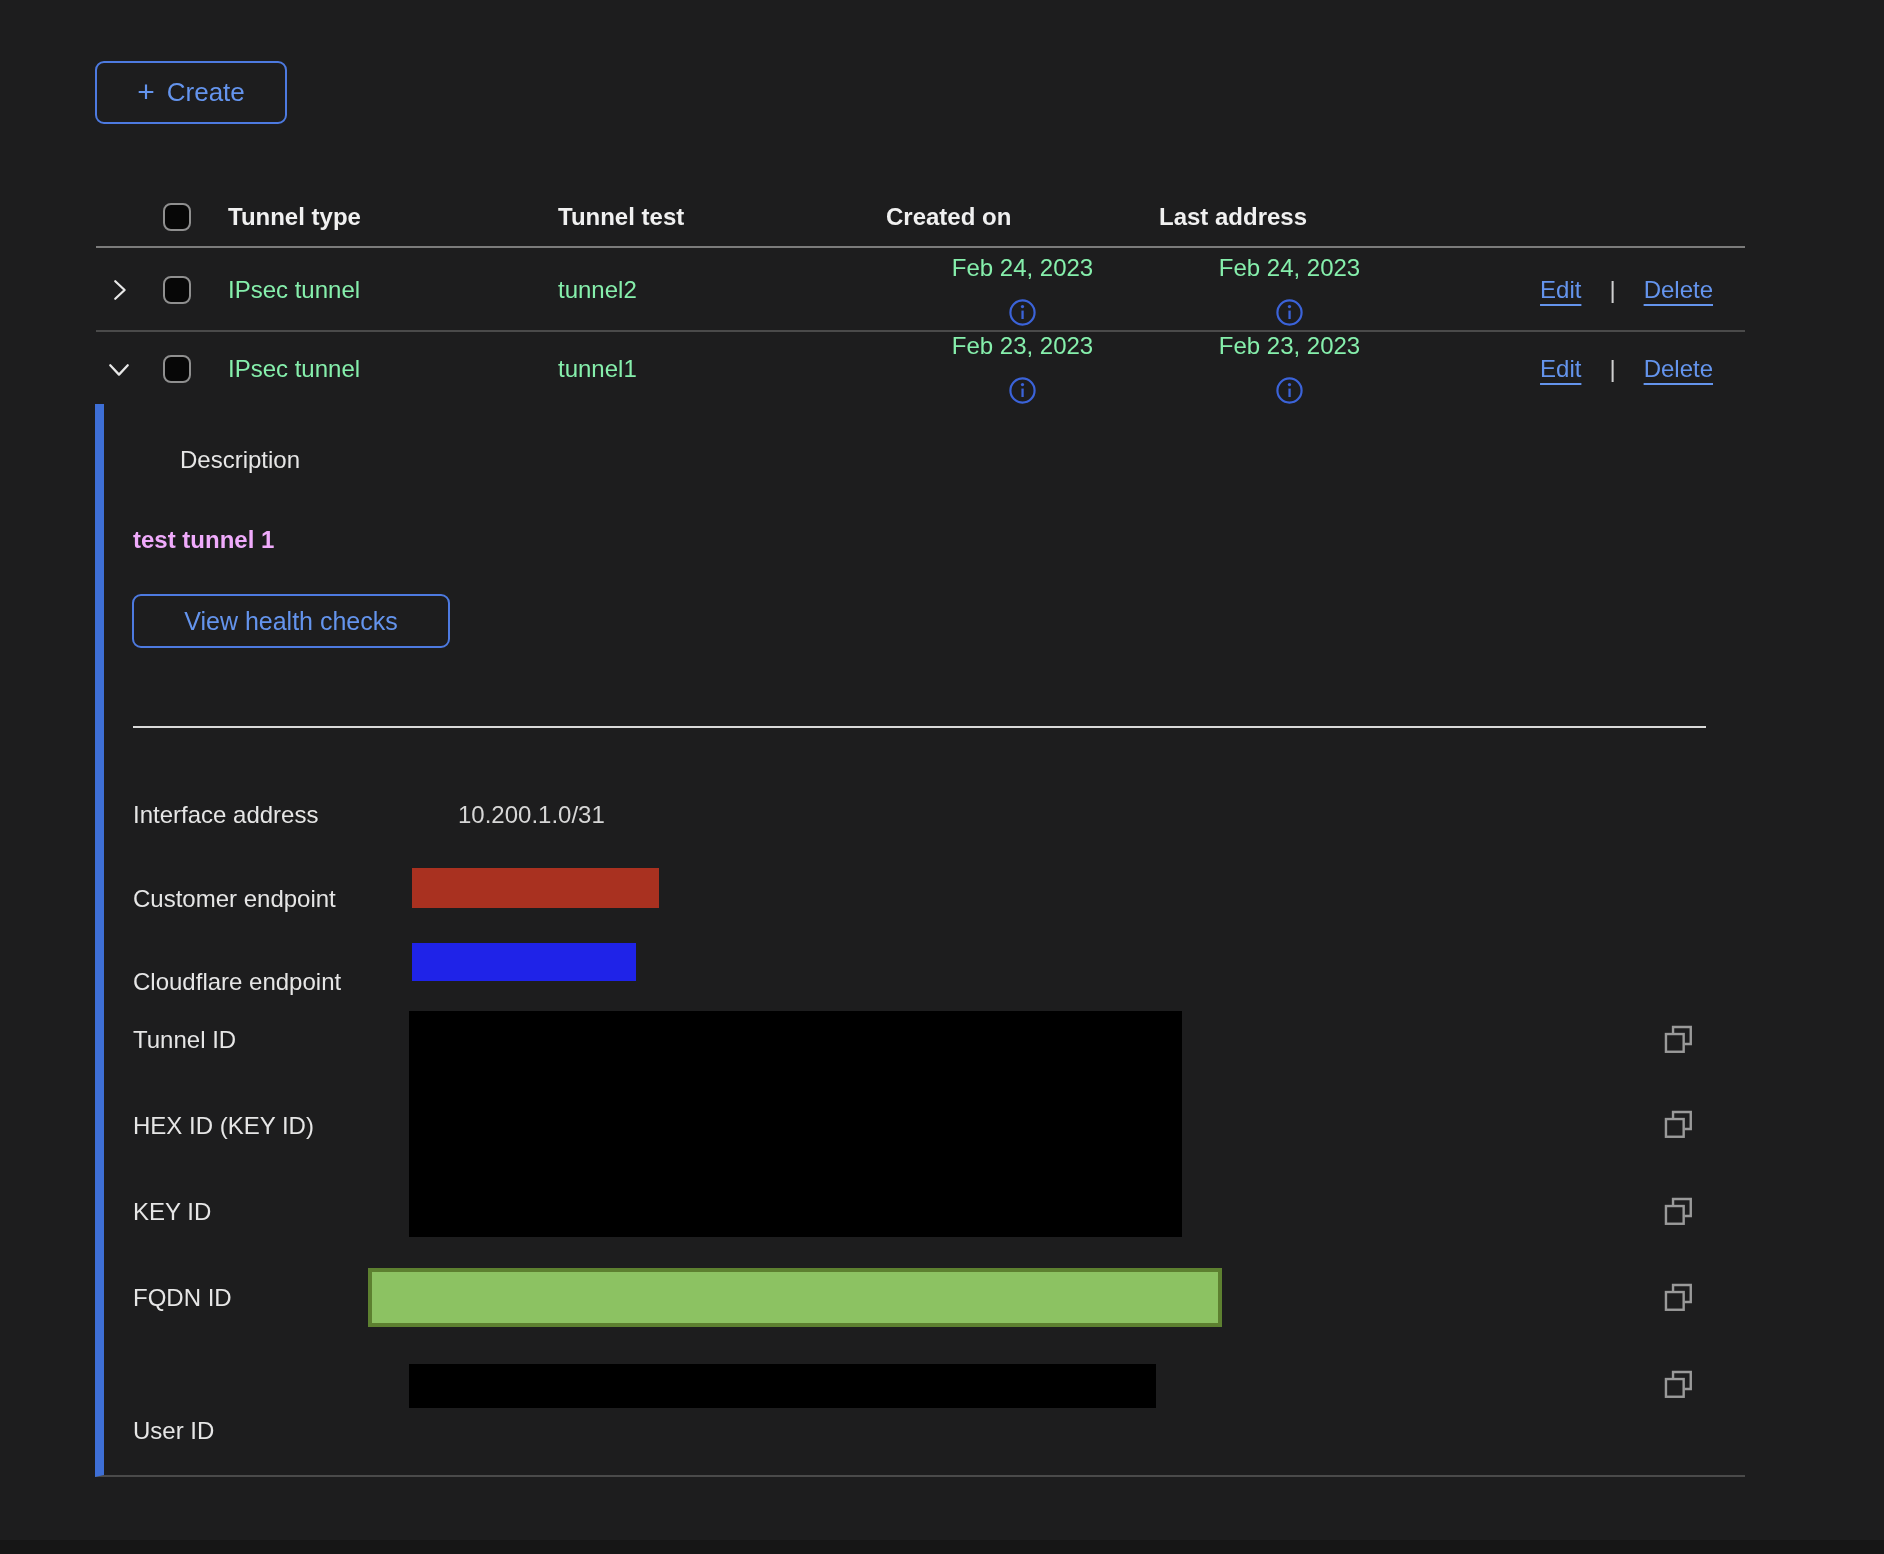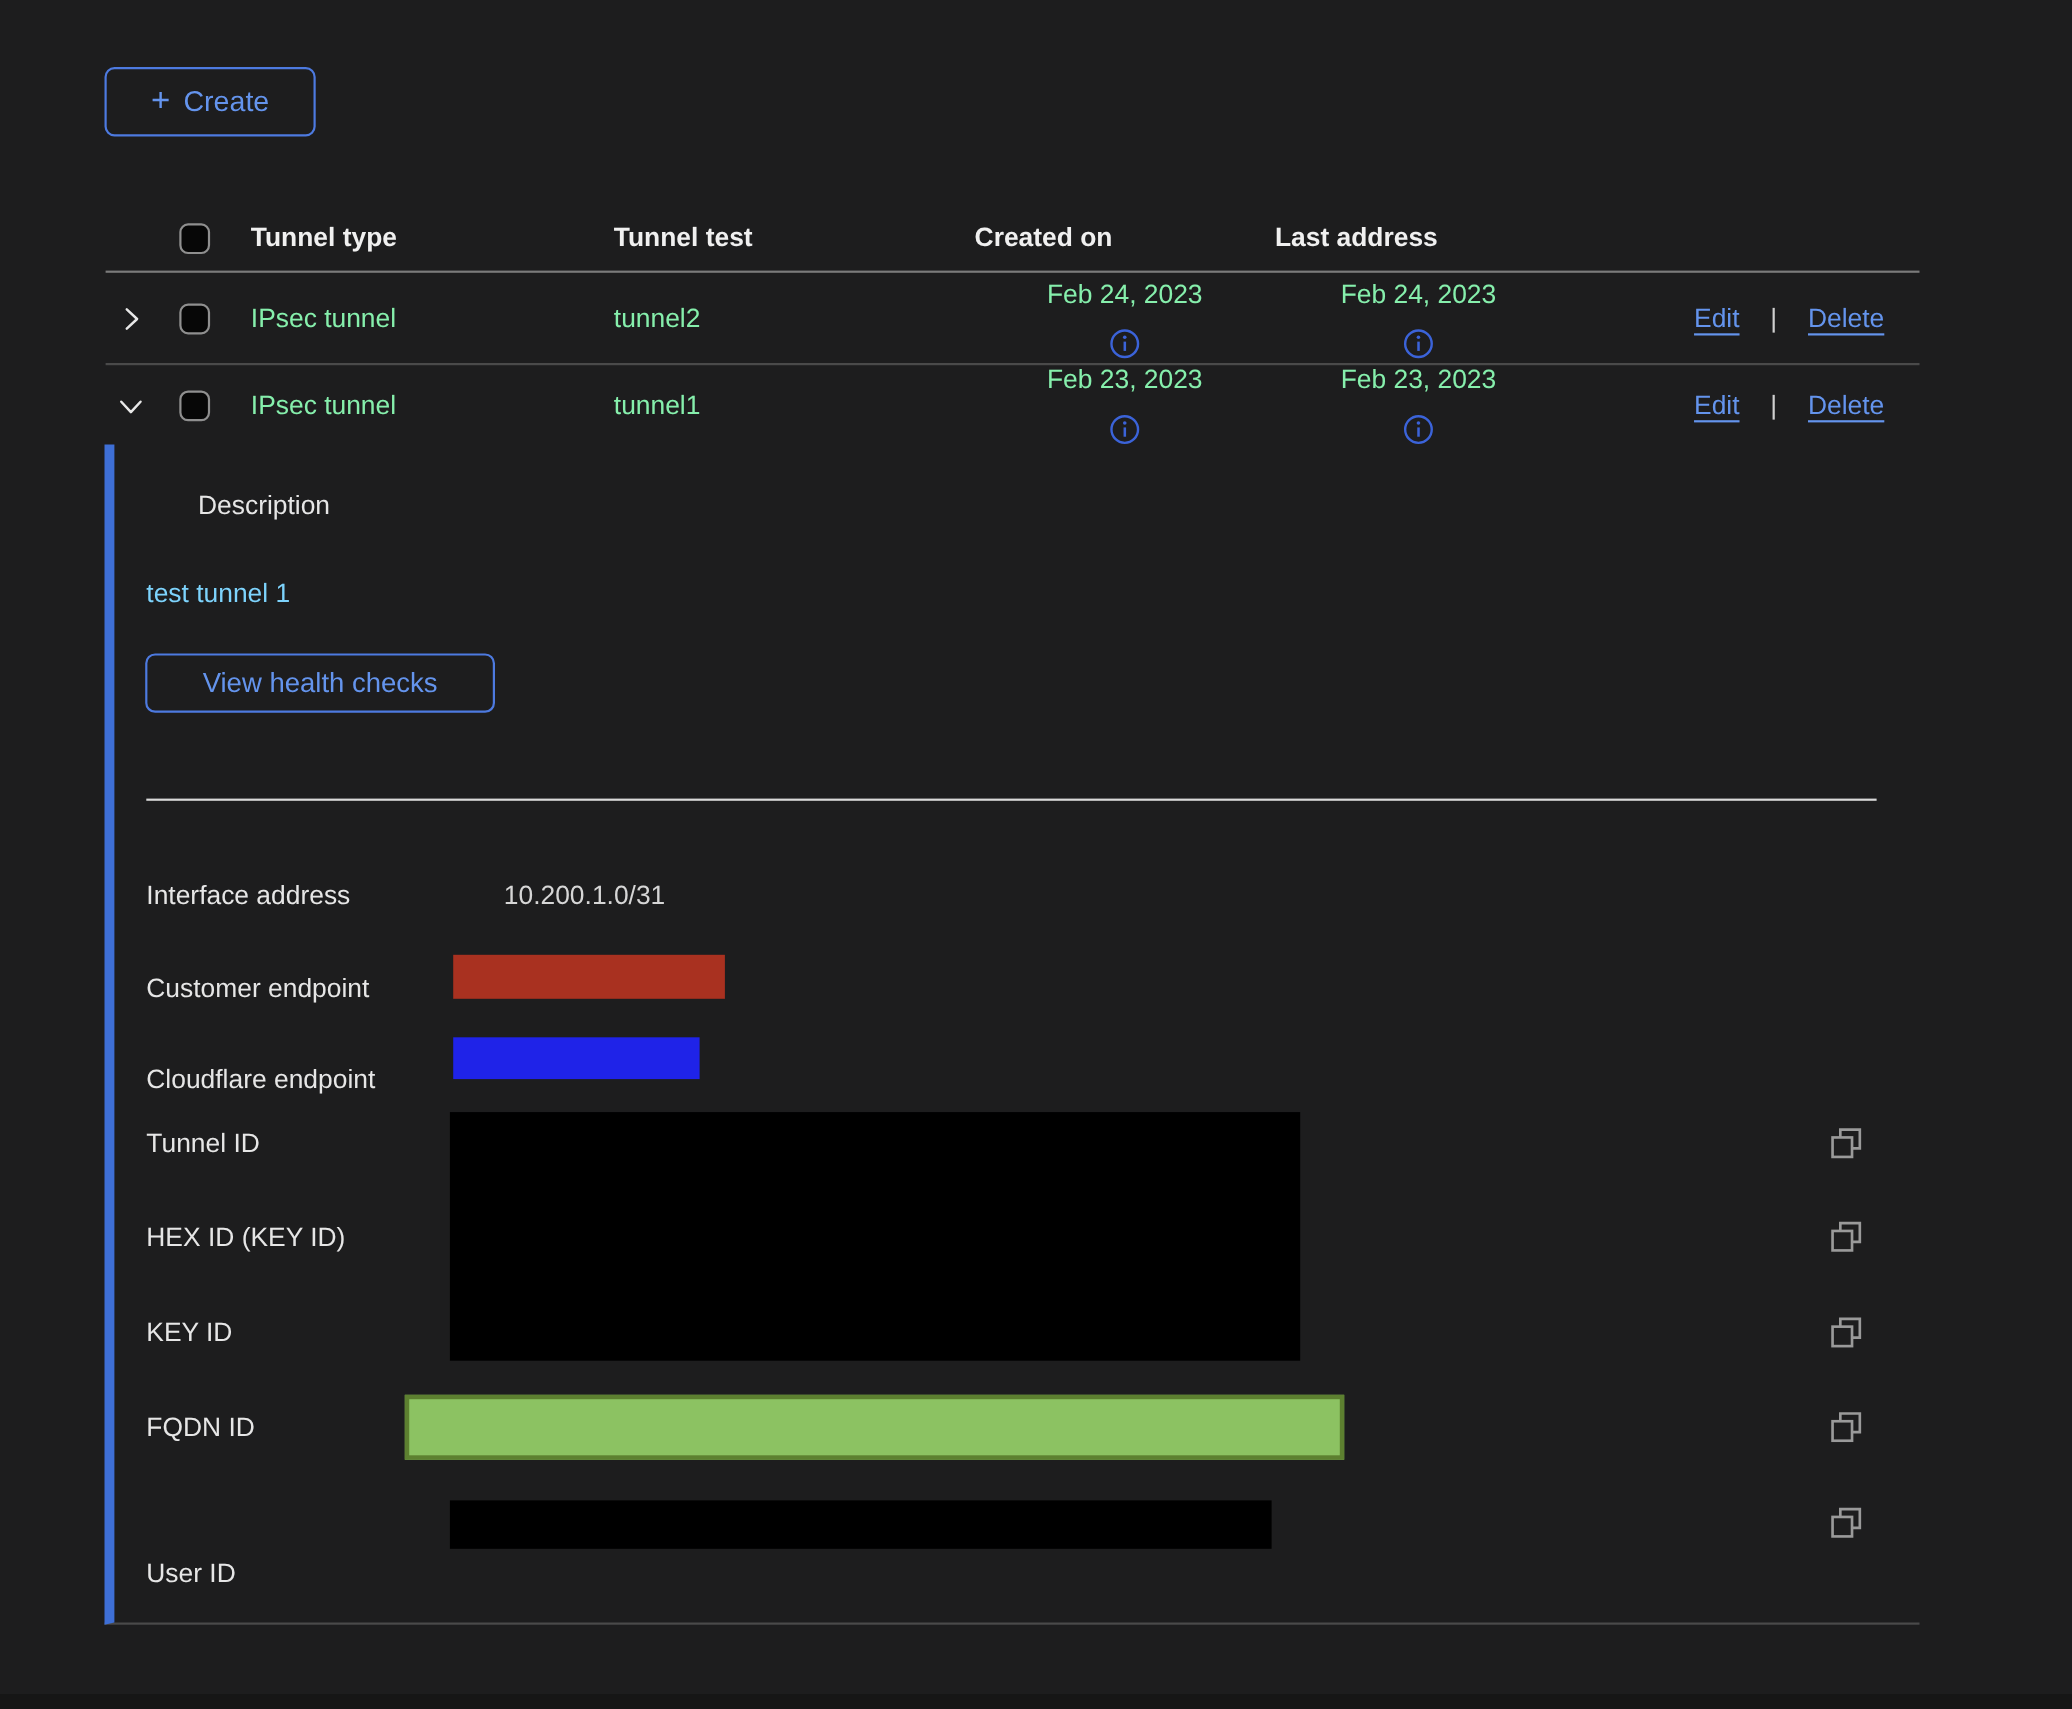--- a/index.html
+++ b/index.html
@@ -27,21 +27,21 @@
   .actions-cell{display:flex;align-items:center;justify-content:flex-end;gap:28px;padding-right:32px;}
   .link{color:#6494ed;font-size:24px;text-decoration:underline;text-underline-offset:6px;cursor:pointer;background:none;border:none;padding:0;}
   .pipe{color:#cfcfcf;font-size:24px;}
 
   
   .panel{position:absolute;left:95px;top:404px;width:1650px;height:1073px;box-sizing:border-box;
     border-left:9px solid #3e6fd6;border-bottom:2px solid #4a4a4a;}
   .panel .abs{position:absolute;}
   .lbl{color:#e6e6e6;font-size:24px;white-space:nowrap;}
   .desc-label{left:29px;top:42px;font-weight:500;margin-left:47px;}
-  .desc-value{left:29px;top:122px;color:#7dd3fc;font-size:24px;}
+  .desc-value{left:29px;top:122px;color:#f0abfc;font-size:24px;font-weight:bold;}
   .health-btn{left:28px;top:190px;width:318px;height:54px;box-sizing:border-box;border:2px solid #4d7ae0;
     border-radius:9px;background:transparent;color:#6494ed;font-size:25px;cursor:pointer;}
   .divider{left:29px;top:322px;width:1573px;height:2px;background:#d9d9d9;}
   .field-value{color:#d6d6d6;font-size:24px;}
 
   .redact{box-sizing:border-box;}
   .redact-red{left:308px;top:464px;width:247px;height:40px;background:#a93120;}
   .redact-blue{left:308px;top:539px;width:224px;height:38px;background:#1f23e8;}
   .redact-black-big{left:305px;top:607px;width:773px;height:226px;background:#000;}
   .redact-green{left:264px;top:864px;width:854px;height:59px;background:#8cc262;border:4px solid #5d8030;}

